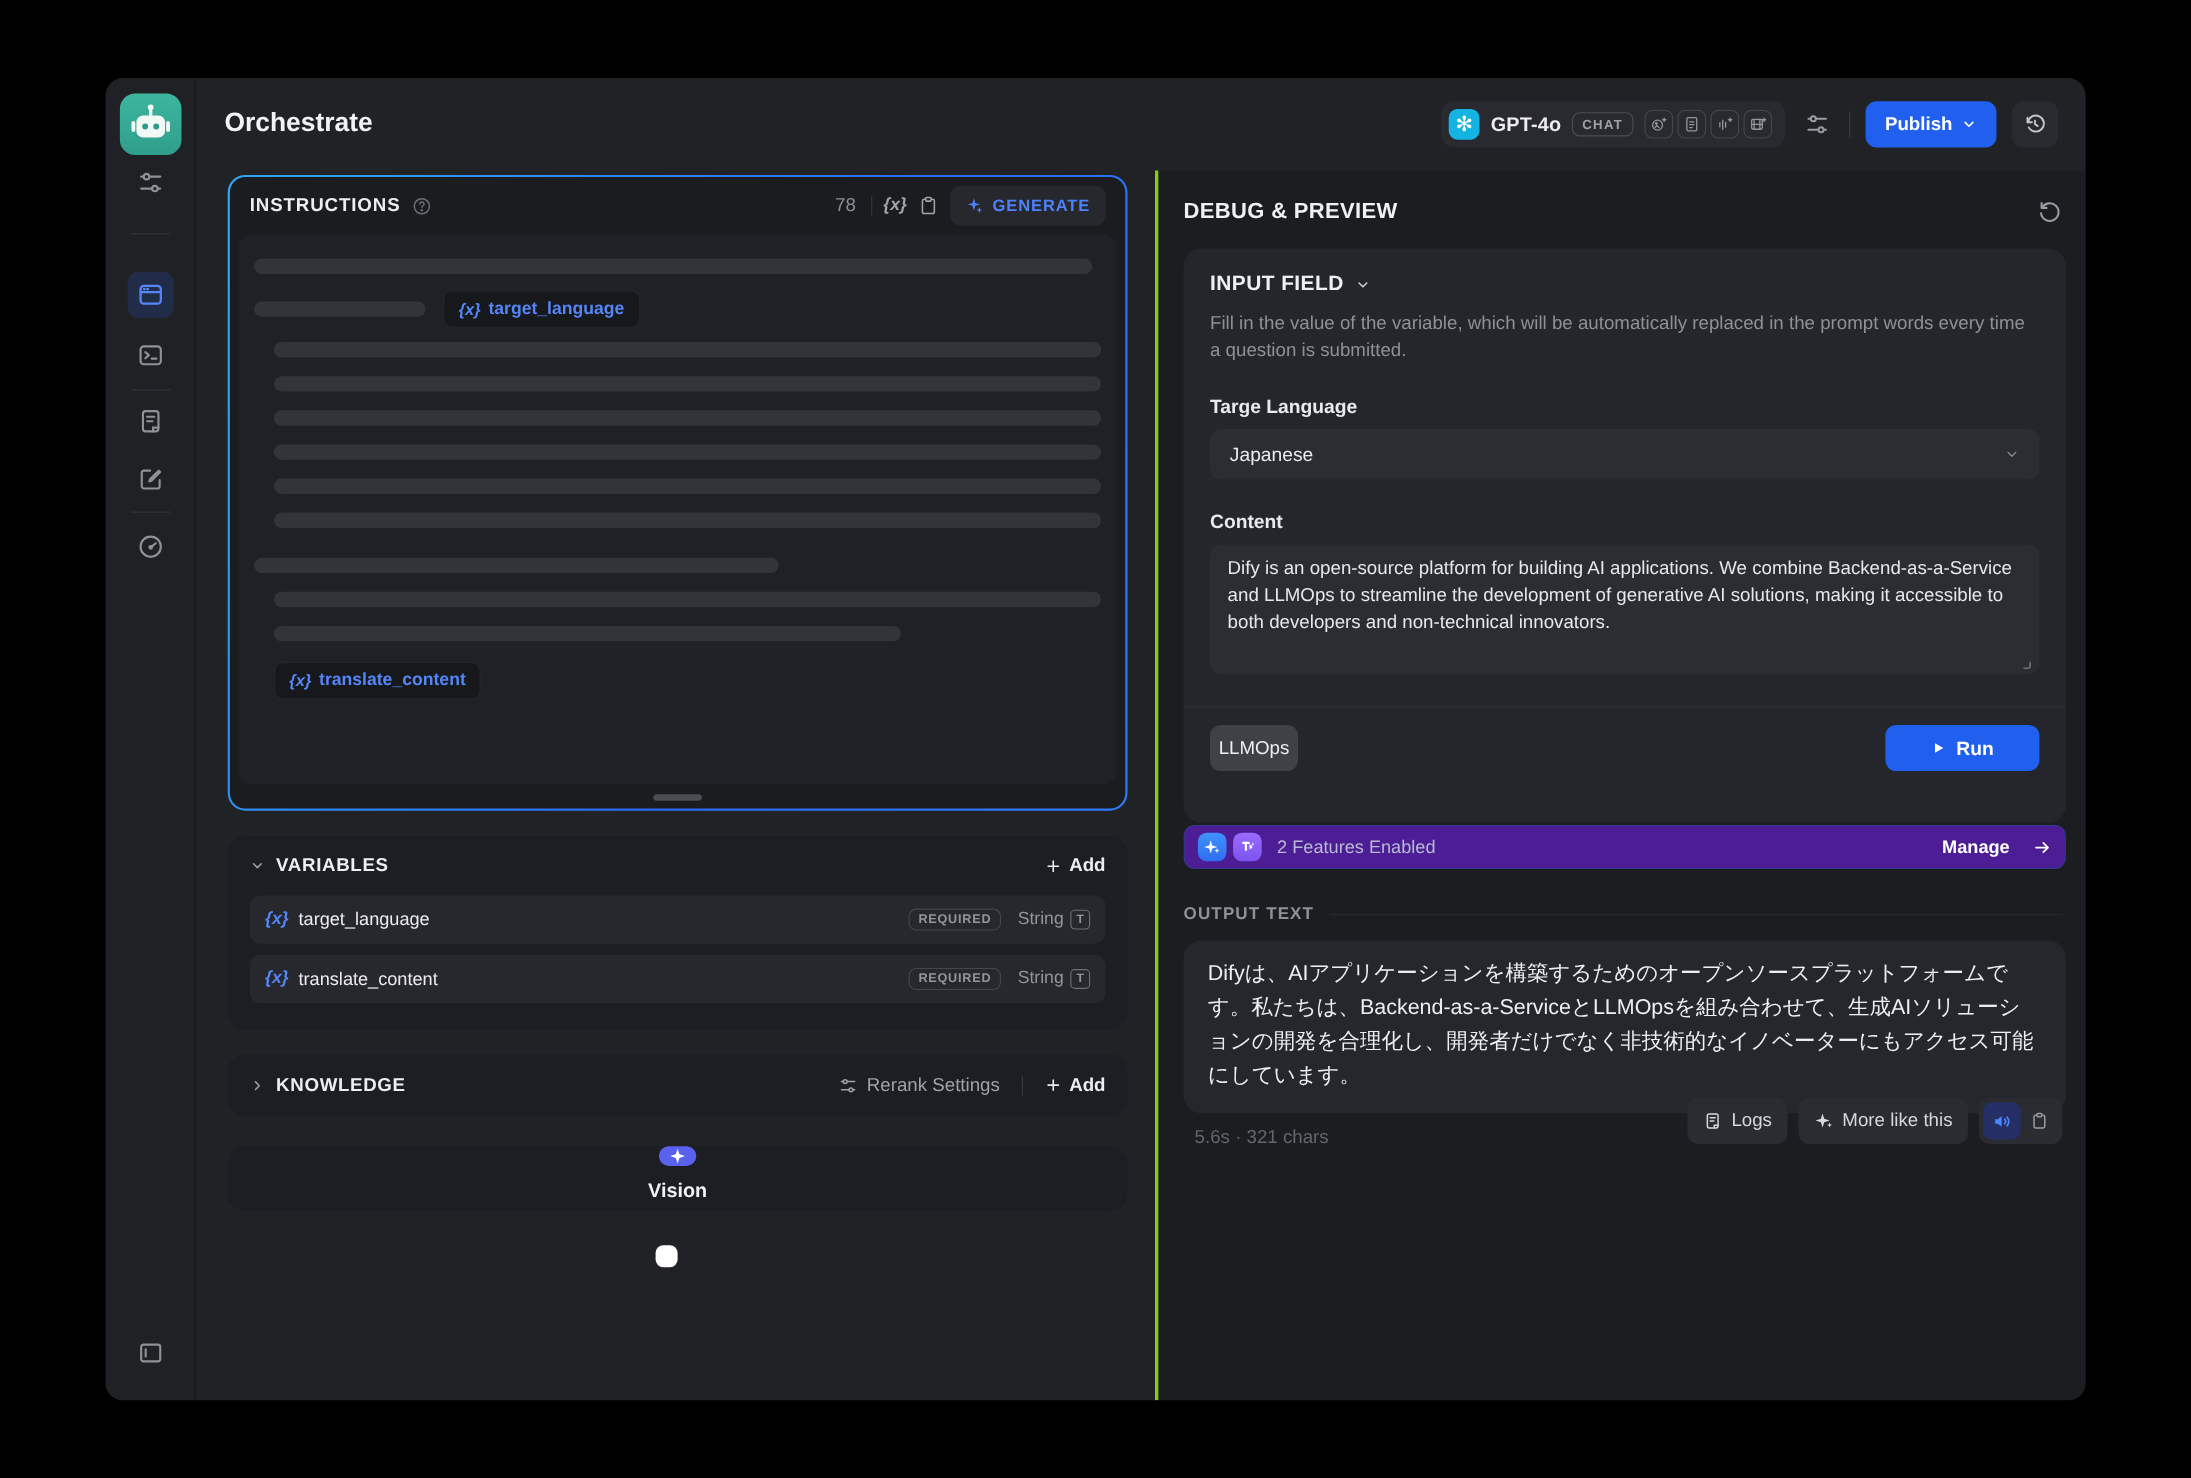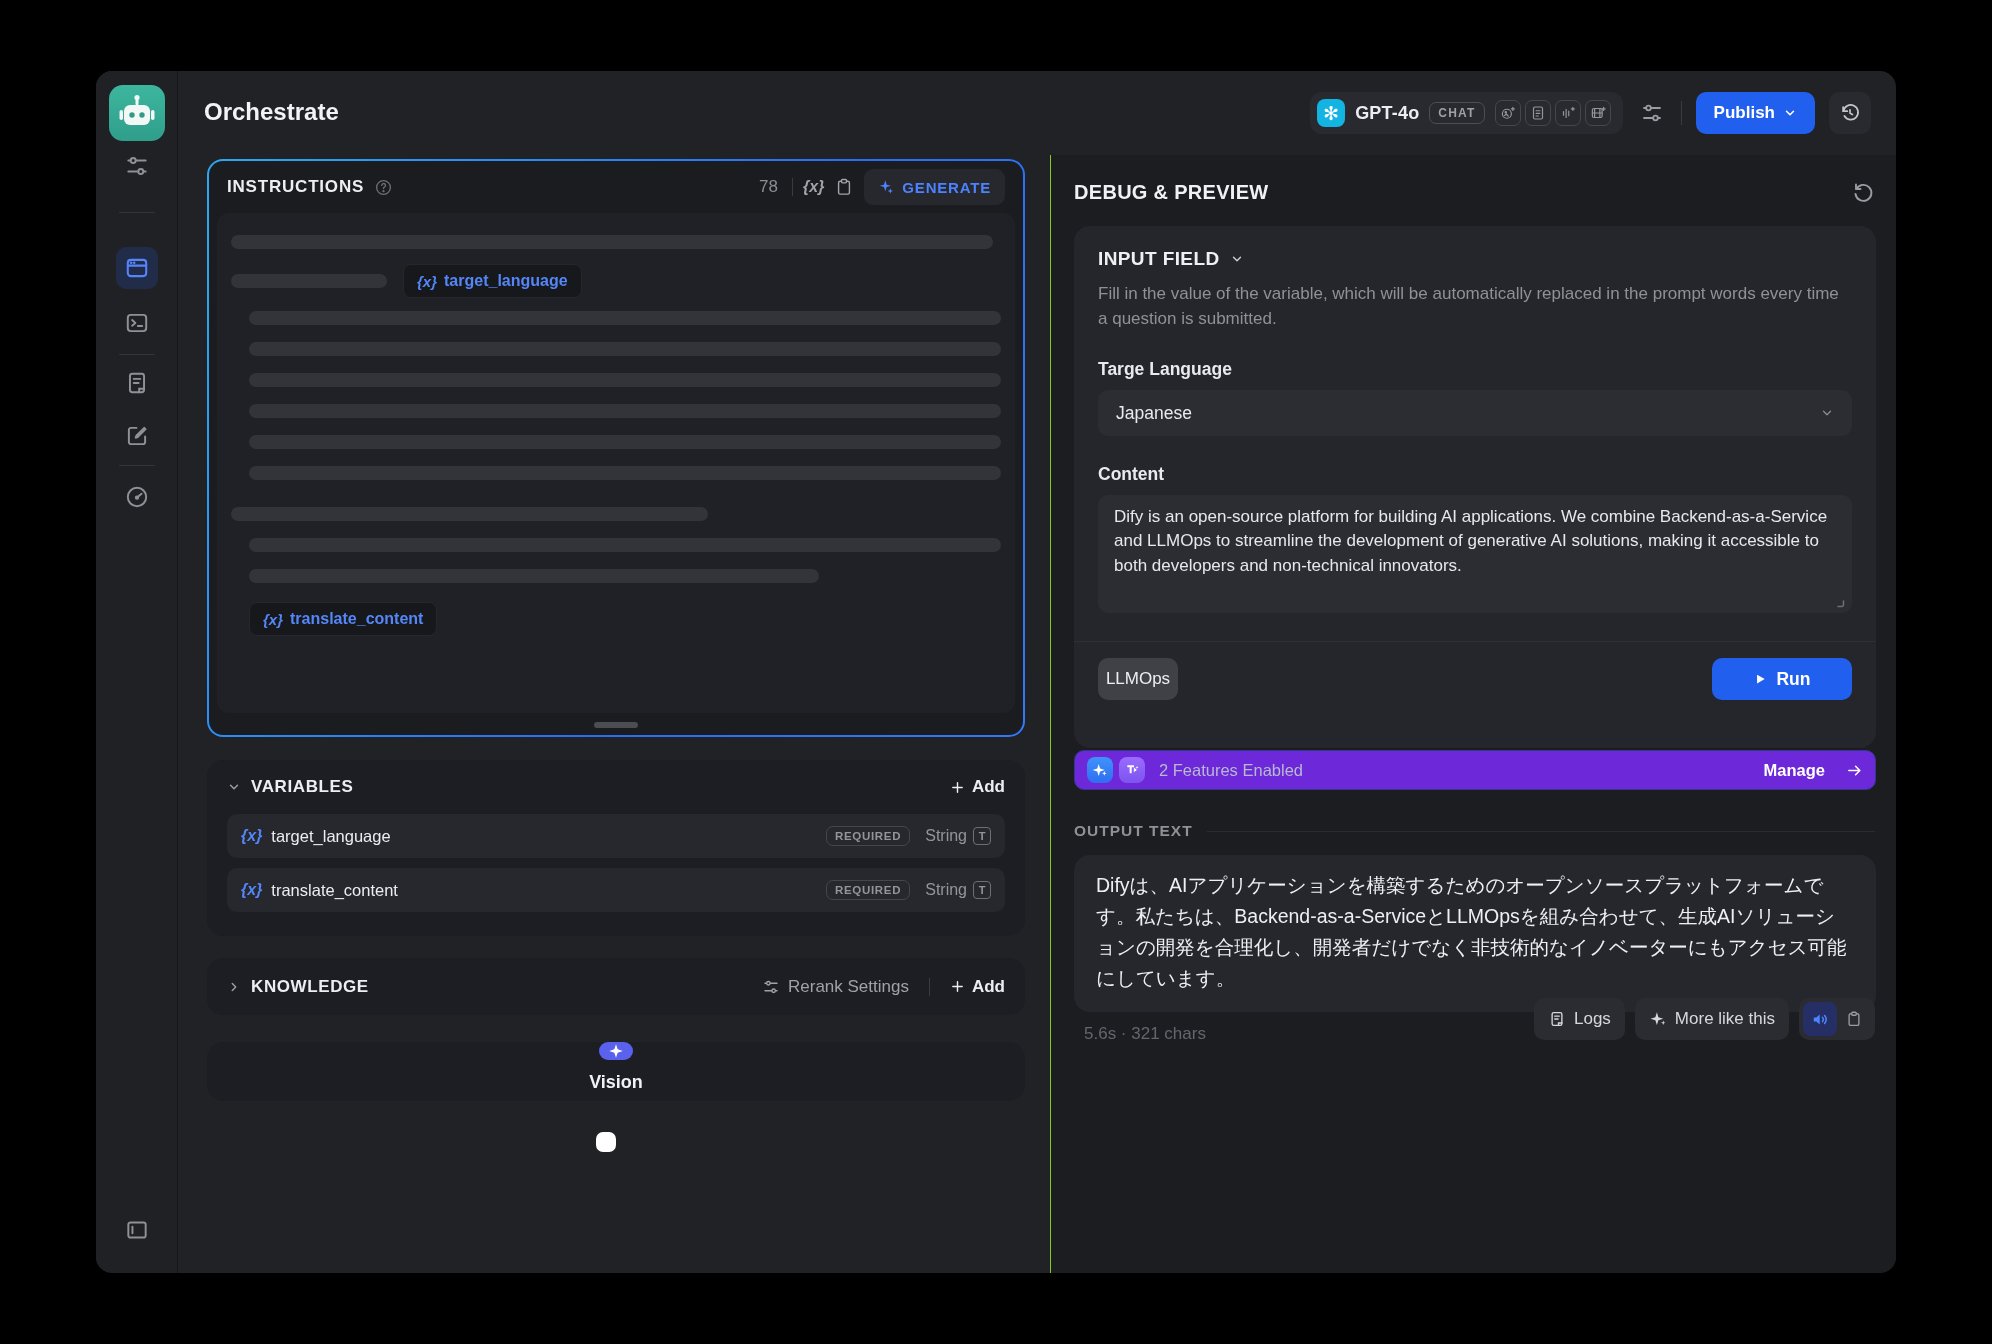--- a/index.html
+++ b/index.html
@@ -103,21 +103,21 @@
   .vision-card { margin-top:27px; height:59px; display:flex; align-items:center; padding:0 16px; gap:12px;flex-direction:column; }
   .vision-ic { width:34px; height:34px; border-radius:9px; background:#5a61ed; color:#fff;
     display:flex; align-items:center; justify-content:center; }
   .vision-ic svg { width:18px; height:18px; }
   .vision-label { font-size:18px; font-weight:bold; color:#f0f1f4; }
   .toggle { width:46px; height:26px; border-radius:13px; background:#3f4047; position:relative; }
   .toggle .knob { position:absolute; left:3px; top:3px; width:20px; height:20px; border-radius:7px; background:#fff; }
 
   
   .right-pane { position:absolute; left:954px; top:84px; right:0; bottom:0; background:#1c1d21;
-    border-left:1px solid #84cc16; padding:24px 21px 0 23px; }
+    border-left:3px solid #84cc16; padding:24px 21px 0 23px; }
   .debug-head { display:flex; align-items:center; height:26px; }
   .debug-title { font-size:20px; font-weight:bold; letter-spacing:.3px; color:#f0f1f4; }
   .refresh-ic { margin-left:auto; color:#9a9ca2; width:24px; height:24px; }
 
   .input-card { margin-top:21px; width:802px; height:522px; border-radius:16px; background:#25262b; padding:22px 24px 0; }
   .if-head { display:flex; align-items:center; gap:10px; }
   .if-title { font-size:19px; font-weight:bold; letter-spacing:.4px; color:#eef0f3; }
   .if-desc { margin-top:12px; font-size:17px; line-height:1.45; color:#8f9196; }
   .fld-label { margin-top:28px; font-size:17.5px; font-weight:600; color:#e9eaee; }
   .select { margin-top:10px; height:46px; border-radius:10px; background:#2c2d33; display:flex;
@@ -129,21 +129,21 @@
     font-family:"Liberation Sans","DejaVu Sans",sans-serif; outline:none; }
   .resize-glyph { position:absolute; right:7px; bottom:9px; color:#6d6f75; width:12px; height:12px; }
   .card-divider { height:1px; background:#2f3036; margin:24px -24px 0; }
   .if-footer { display:flex; align-items:center; margin-top:16px; }
   .clear-btn { width:80px; height:42px; border-radius:10px; background:#404147; color:#eceef2;
     font-size:17px; display:flex; align-items:center; justify-content:center; }
   .run-btn { margin-left:auto; width:140px; height:42px; border-radius:10px; background:#2160ee; color:#fff;
     font-size:17.5px; font-weight:600; display:flex; align-items:center; justify-content:center; gap:9px; }
   .run-btn svg { width:14px; height:14px; }
 
-  .features-bar { margin-top:2px; width:802px; height:40px; border-radius:10px; background:#6d28d9;
+  .features-bar { margin-top:2px; width:802px; height:40px; border-radius:10px; background:#4c1d95;
     border:1px solid #30398a; display:flex; align-items:center; padding:0 12px; gap:6px; }
   .feat-ic { width:26px; height:26px; border-radius:8px; display:flex; align-items:center; justify-content:center; color:#fff; }
   .feat-ic svg { width:16px; height:16px; }
   .feat-blue { background:linear-gradient(180deg,#3f93fb,#2f6df2); }
   .feat-purple { background:linear-gradient(180deg,#9a6bff,#7d54ef); font-size:13px; font-weight:bold; }
   .feat-text { margin-left:8px; font-size:16.5px; color:#b7bad2; }
   .manage-btn { margin-left:auto; display:flex; align-items:center; gap:21px; color:#fff;
     font-size:16.5px; font-weight:600;justify-content:center; }
   .manage-btn svg { width:17px; height:17px; }
 

